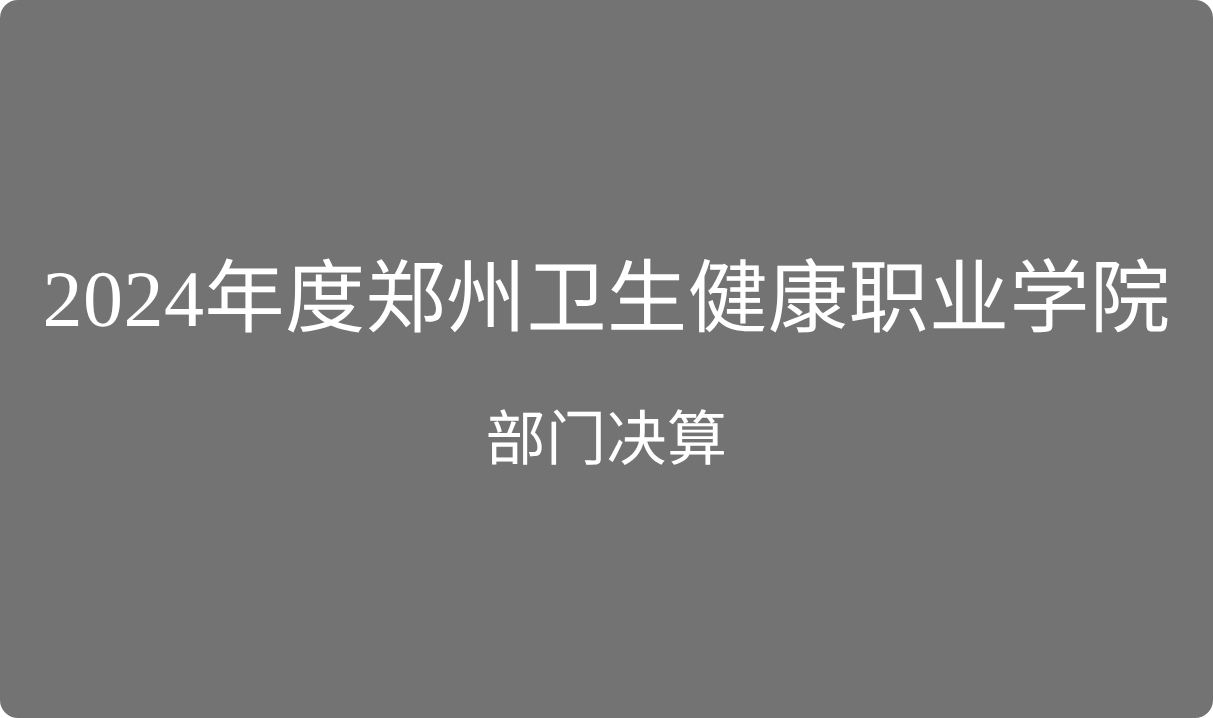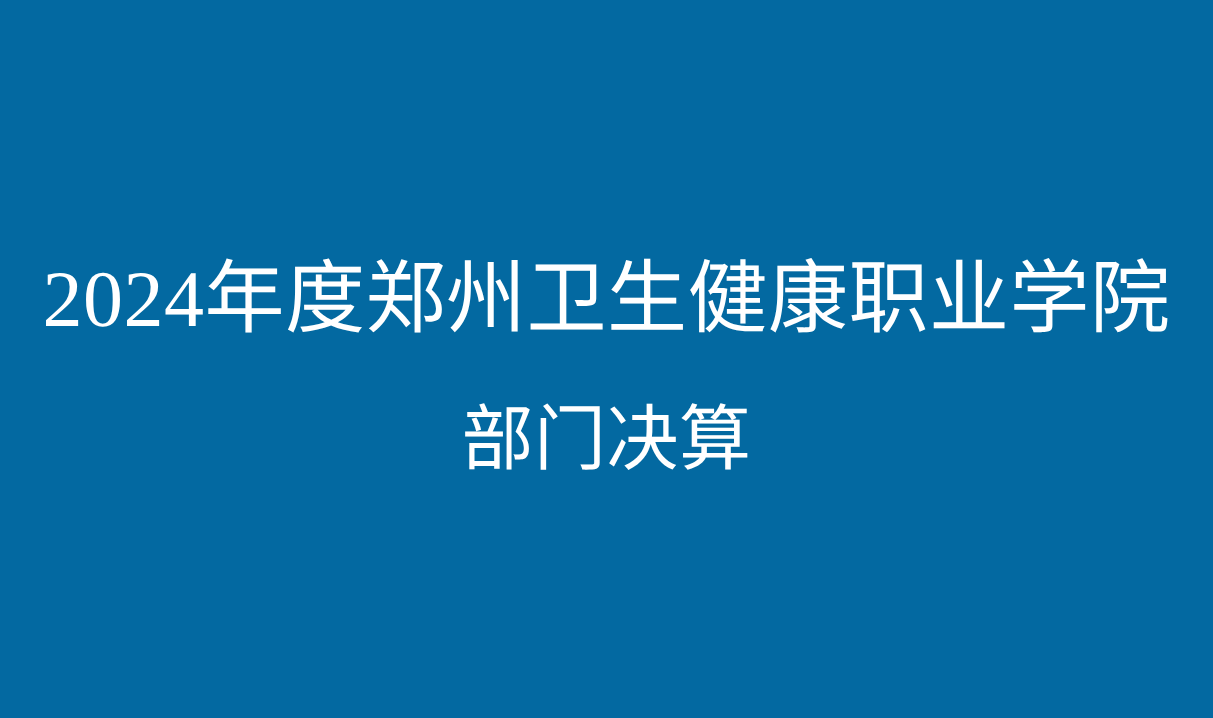--- a/index.html
+++ b/index.html
@@ -44,27 +44,27 @@
     letter-spacing: 0.5px;
     white-space: nowrap;
     text-rendering: geometricPrecision;
   }
 
   .title-line-1 {
     font-size: 80px;
   }
 
   .title-line-2 {
-    font-size: 72px;
+    font-size: 60px;
   }
 </style>
 </head>
 <body>
 
-<div id="cover-slide" style="background: #0369a1;">
+<div id="cover-slide" style="background: #737373; border-radius: 18px;">
 
   <div id="cover-title-block">
 
     <span class="title-line title-line-1" style="color: rgb(255, 255, 255);">2024年度郑州卫生健康职业学院</span>
 
     <span class="title-line title-line-2" style="color: rgb(255, 255, 255);">部门决算</span>
 
   </div>
 
 </div>

